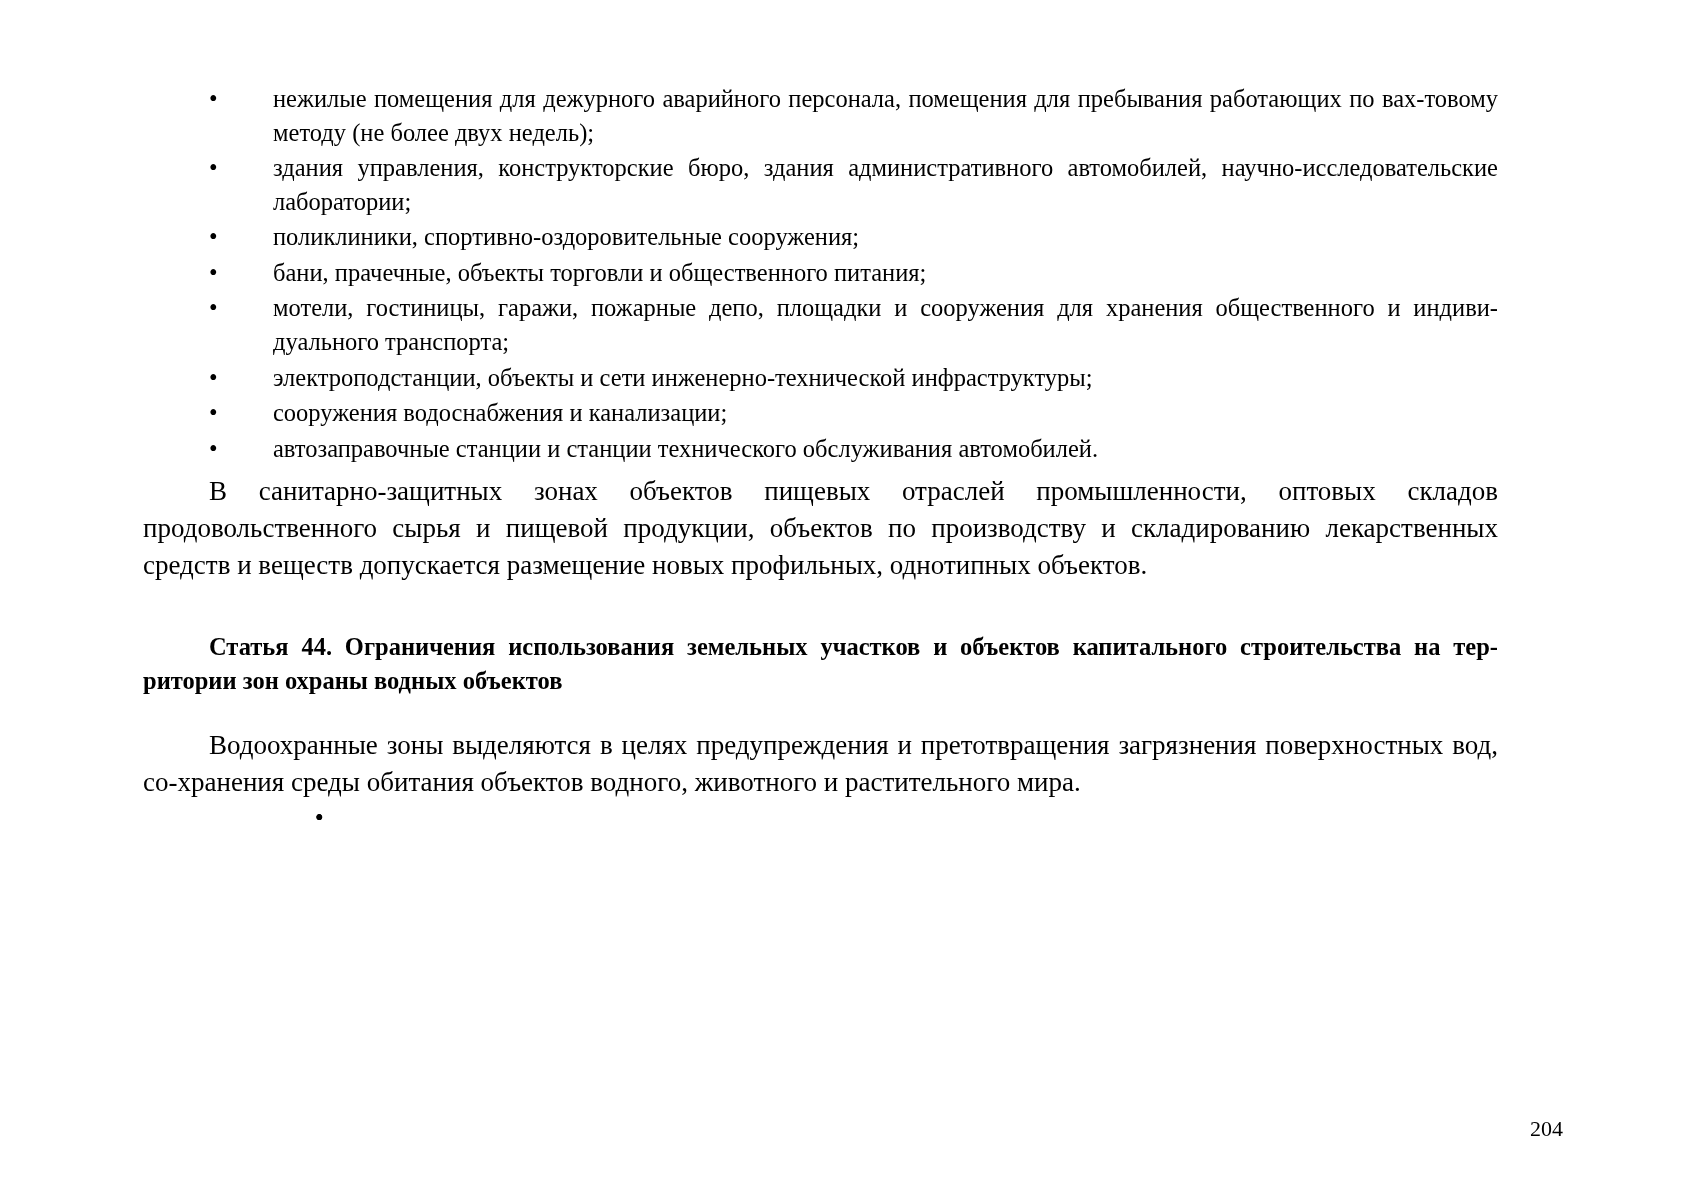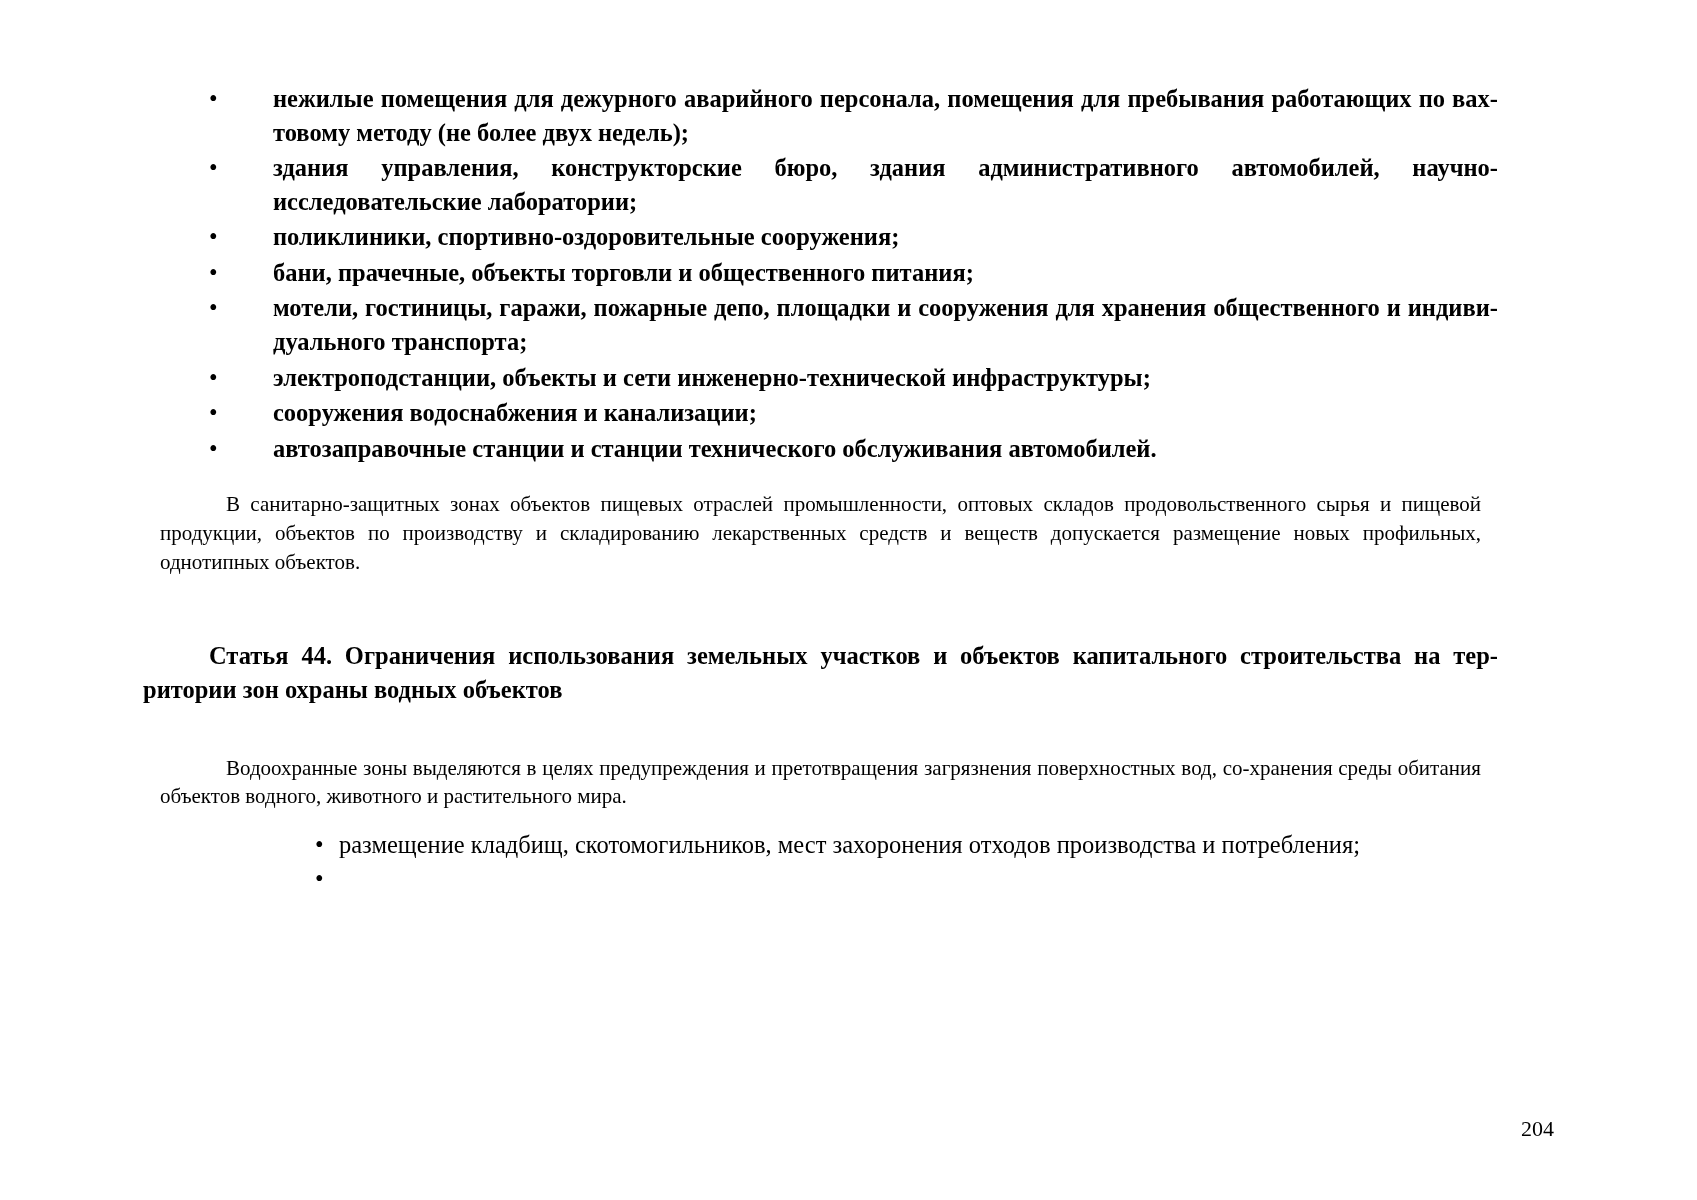--- a/index.html
+++ b/index.html
@@ -41,26 +41,25 @@
     left: 66px;
     top: 0;
     font-size: 24.5px;
     line-height: 1.37;
   }
   .bullet-list li .txt {
     display: block;
     text-align: justify;
     text-align-last: left;
     hyphens: manual;
-    font-weight: bold;
   }
   p.para {
-    font-size: 21px;
+    font-size: 27px;
     line-height: 1.37;
-    margin: 17px;
+    margin: 0;
     text-align: justify;
     text-align-last: left;
     text-indent: 66px;
   }
   .gap-sm { height: 6px; }
   .gap-md { height: 30px; }
   .gap-lg { height: 46px; }
 
   h2.article-title {
     font-size: 24.5px;
@@ -85,21 +84,21 @@
   }
   .sub-list li .dot {
     position: absolute;
     left: 172px;
     top: 0;
     font-size: 24.5px;
     line-height: 1.37;
   }
   .page-number {
     position: absolute;
-    right: 143px;
+    right: 134px;
     bottom: 60px;
     font-size: 22px;
     line-height: 1;
   }
 </style>
 </head>
 <body>
 
 <div class="page">
   <div class="content">
@@ -147,21 +146,20 @@
 
     <h2 class="article-title">Статья 44. Ограничения использования земельных участков и объектов капитального строительства на тер-ритории зон охраны водных объектов</h2>
 
     <div class="gap-md"></div>
 
     <p class="para">Водоохранные зоны выделяются в целях предупреждения и претотвращения загрязнения поверхностных вод, со-хранения среды обитания объектов водного, животного и растительного мира.</p>
 
     <ul class="sub-list">
       <li>
         <span class="dot">•</span>
-        <span class="txt">размещение кладбищ, скотомогильников, мест захоронения отходов производства и потребления;</span>
       </li>
       <li>
         <span class="dot">•</span>
       </li>
     </ul>
 
   </div>
 
   <div class="page-number">204</div>
 </div>

